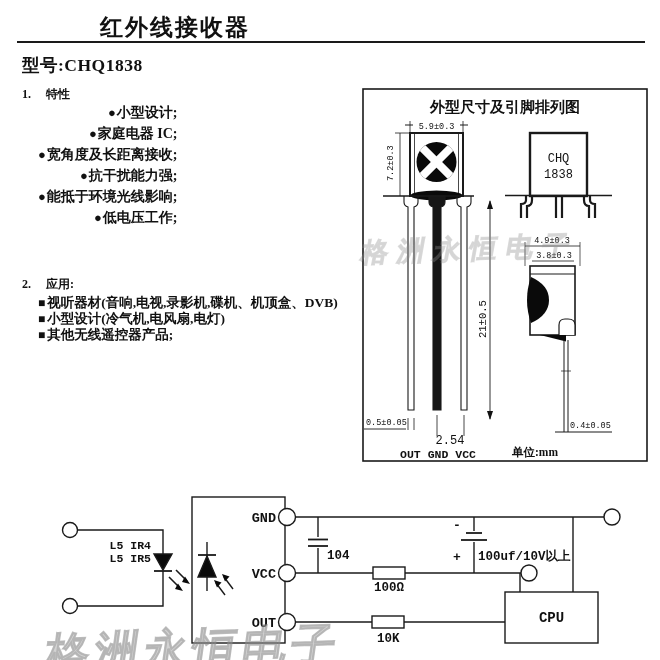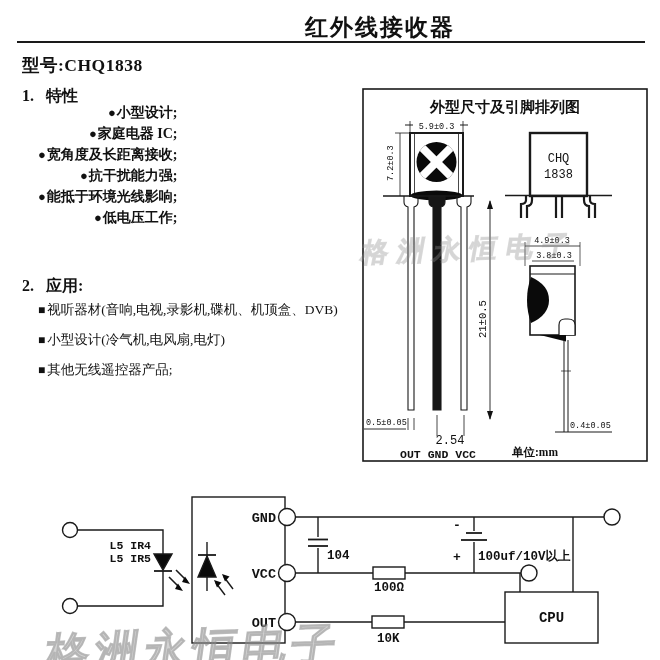--- a/index.html
+++ b/index.html
@@ -1,29 +1,29 @@
 <!DOCTYPE html>
 <html><head>
 <meta charset="utf-8">
 <style>
   html,body{margin:0;padding:0;}
   #page{position:relative;width:660px;height:660px;background:#ffffff;overflow:hidden;
         font-family:"Liberation Serif","DejaVu Serif",serif;color:#111;}
   .abs{position:absolute;}
   .mono{font-family:"Liberation Mono","DejaVu Sans Mono",monospace;}
   .serif{font-family:"Liberation Serif","DejaVu Serif",serif;}
-  #page-title{left:100px;top:12px;width:560px;text-align:center;font-size:23px;font-weight:700;letter-spacing:2px;}
+  #page-title{left:100px;top:12px;width:560px;font-size:23px;font-weight:700;letter-spacing:2px;}
   #title-rule{left:17px;top:41px;width:628px;height:2px;background:#1a1a1a;}
   #model{left:22px;top:53px;font-size:17.5px;font-weight:600;letter-spacing:.5px;}
-  .sec-head{font-size:16px;font-weight:600;}
+  .sec-head{font-size:12px;font-weight:600;}
   .sec-num{display:inline-block;width:24px;}
   #features-head{left:22px;top:86px;}
   #features-list{left:38px;top:102px;font-size:14px;line-height:21px;font-weight:600;text-align:right;}
   #apps-head{left:22px;top:276px;}
-  #apps-list{left:38px;top:295px;font-size:13.5px;line-height:30px;font-weight:400;}
+  #apps-list{left:38px;top:295px;font-size:13.5px;line-height:16px;font-weight:700;}
   #circuit-head{left:22px;top:464px;}
   .bullet{margin-right:1px;font-size:13px;}
   .sq{margin-right:2px;font-size:12px;}
   svg text{fill:#111;}
   .wm{color:rgba(150,150,150,.55);-webkit-text-stroke:1px rgba(140,140,140,.7);
       font-weight:700;white-space:nowrap;pointer-events:none;}
   #wm-mid{left:362px;top:231px;font-size:27px;letter-spacing:9px;opacity:.42;transform:skewX(-12deg) rotate(-2deg);}
   #wm-bottom{left:46px;top:620px;font-size:44px;letter-spacing:5px;opacity:.75;transform:skewX(-10deg) rotate(-2deg);}
 </style>
 </head>

